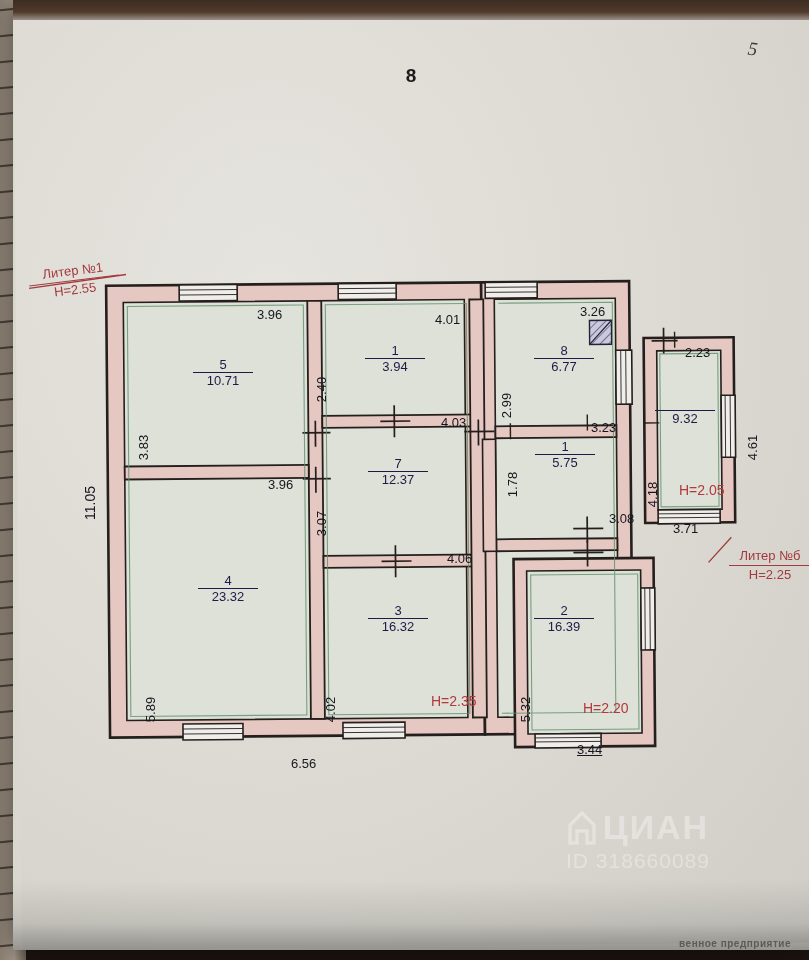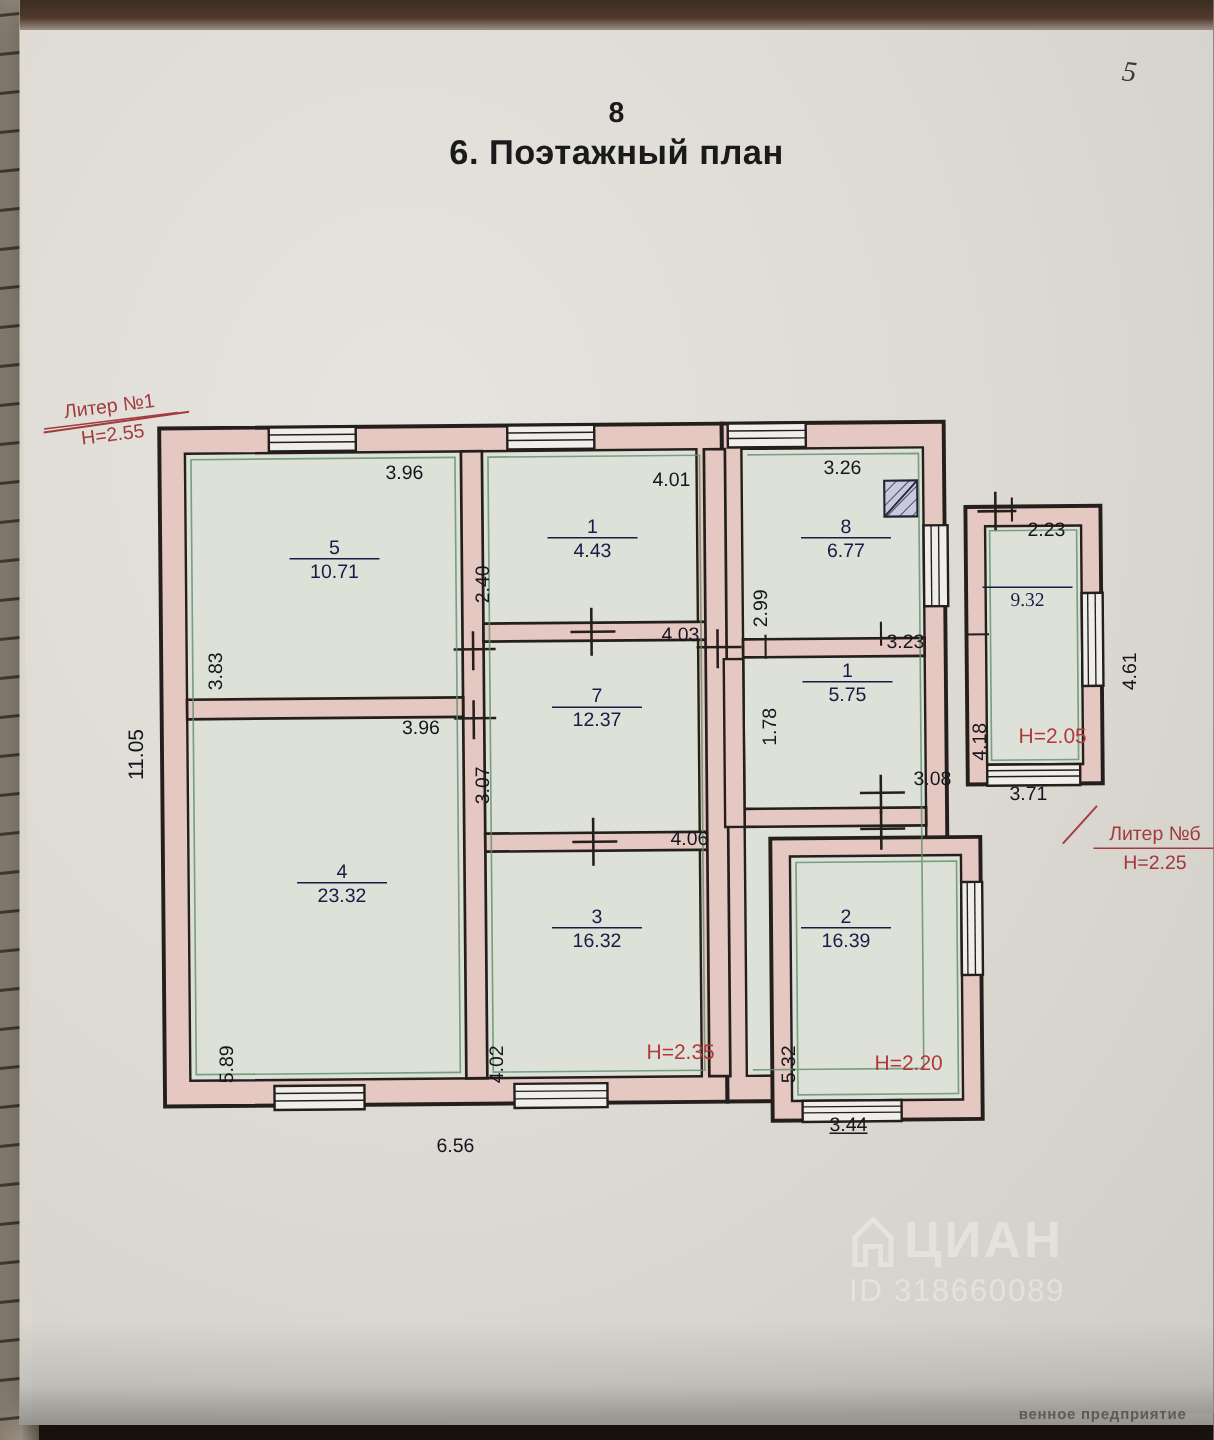--- a/index.html
+++ b/index.html
@@ -141,21 +141,20 @@
     <div class="coil" style="top: 892px;"></div>
     <div class="coil" style="top: 918px;"></div>
     <div class="coil" style="top: 944px;"></div>
   </div>
 
 <div id="page">
   <div class="paper"></div>
   <div class="topedge"></div>
 
   <div class="hdr" id="pg-num">8</div>
-  <div class="hdr" id="doc-title">6. Поэтажный план</div>
   <div id="corner-num">5</div>
 
   <div id="plan">
   <svg width="796" height="950" viewBox="0 0 796 950" xmlns="http://www.w3.org/2000/svg">
     <defs>
       <pattern id="hatch" patternUnits="userSpaceOnUse" width="6" height="6" patternTransform="rotate(45)">
         <rect width="6" height="6" fill="#c9c8dc"></rect>
         <line x1="0" y1="0" x2="0" y2="6" stroke="#3a3a5a" stroke-width="1.2"></line>
       </pattern>
     </defs>
@@ -280,21 +279,21 @@
     </g>
   </svg>
   </div>
 
   <div class="roomlab" style="left:180px;top:358px;width:60px;">
     <span class="n">5</span>
     <span class="a">10.71</span>
   </div>
   <div class="roomlab" style="left:352px;top:344px;width:60px;">
     <span class="n">1</span>
-    <span class="a">4.43</span>
+    <span class="a">3.94</span>
   </div>
   <div class="roomlab" style="left:521px;top:344px;width:60px;">
     <span class="n">8</span>
     <span class="a">6.77</span>
   </div>
   <div class="roomlab" style="left:522px;top:440px;width:60px;">
     <span class="n">1</span>
     <span class="a">5.75</span>
   </div>
   <div class="roomlab" style="left:355px;top:457px;width:60px;">
@@ -306,50 +305,50 @@
     <span class="a">23.32</span>
   </div>
   <div class="roomlab" style="left:355px;top:604px;width:60px;">
     <span class="n">3</span>
     <span class="a">16.32</span>
   </div>
   <div class="roomlab" style="left:521px;top:604px;width:60px;">
     <span class="n">2</span>
     <span class="a">16.39</span>
   </div>
-  <div class="roomlab" style="left:642px;top:391px;width:60px;font-family:Liberation Serif, serif;">
+  <div class="roomlab" style="left:642px;top:410px;width:60px;">
     <span class="n" style="height:0;"></span>
     <span class="a">9.32</span>
   </div>
 
   <div class="hred" style="left:666px;top:482px;">H=2.05</div>
   <div class="hred" style="left:418px;top:693px;">H=2.35</div>
   <div class="hred" style="left:570px;top:700px;">H=2.20</div>
 
   <div class="liter" style="left:16px;top:263px;width:90px;transform:rotate(-7deg);">
     <span class="l1">Литер №1</span>
     <span class="l2">H=2.55</span>
   </div>
   <div class="liter" style="left:716px;top:548px;width:82px;">
     <span class="l1">Литер №б</span>
     <span class="l2">H=2.25</span>
   </div>
 
   <div class="num" style="left:244px;top:307px;">3.96</div>
   <div class="num" style="left:422px;top:312px;">4.01</div>
-  <div class="num" style="left:536px;top:304px;">3.26</div>
+  <div class="num" style="left:567px;top:304px;">3.26</div>
   <div class="num" style="left:672px;top:345px;">2.23</div>
   <div class="num" style="left:428px;top:415px;">4.03</div>
   <div class="num" style="left:578px;top:420px;">3.23</div>
   <div class="num" style="left:255px;top:477px;">3.96</div>
   <div class="num" style="left:596px;top:511px;">3.08</div>
   <div class="num" style="left:660px;top:521px;">3.71</div>
   <div class="num" style="left:434px;top:551px;">4.06</div>
   <div class="num" style="left:278px;top:756px;">6.56</div>
-  <div class="num" style="left:540px;top:742px;text-decoration:underline;">3.44</div>
+  <div class="num" style="left:564px;top:742px;text-decoration:underline;">3.44</div>
 
   <div class="num v" style="left:296px;top:382px;transform:rotate(-90deg);">2.40</div>
   <div class="num v" style="left:481px;top:398px;transform:rotate(-90deg);">2.99</div>
   <div class="num v" style="left:118px;top:440px;transform:rotate(-90deg);">3.83</div>
   <div class="num v" style="left:727px;top:440px;transform:rotate(-90deg);">4.61</div>
   <div class="num v" style="left:627px;top:487px;transform:rotate(-90deg);">4.18</div>
   <div class="num v" style="left:487px;top:477px;transform:rotate(-90deg);">1.78</div>
   <div class="num v" style="left:296px;top:516px;transform:rotate(-90deg);">3.07</div>
   <div class="num v" style="left:125px;top:702px;transform:rotate(-90deg);">5.89</div>
   <div class="num v" style="left:305px;top:702px;transform:rotate(-90deg);">4.02</div>

